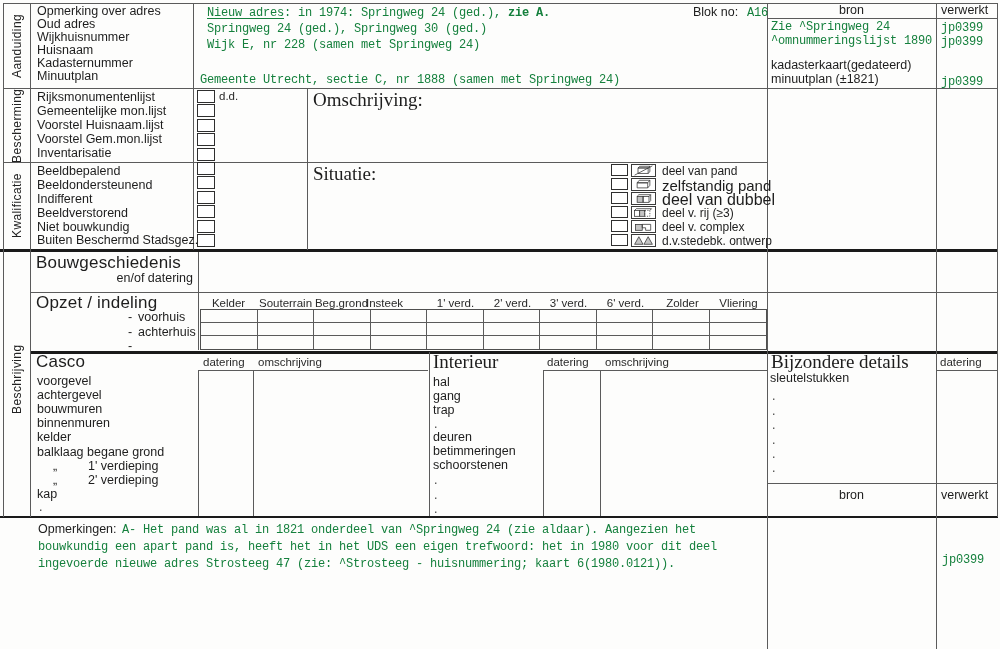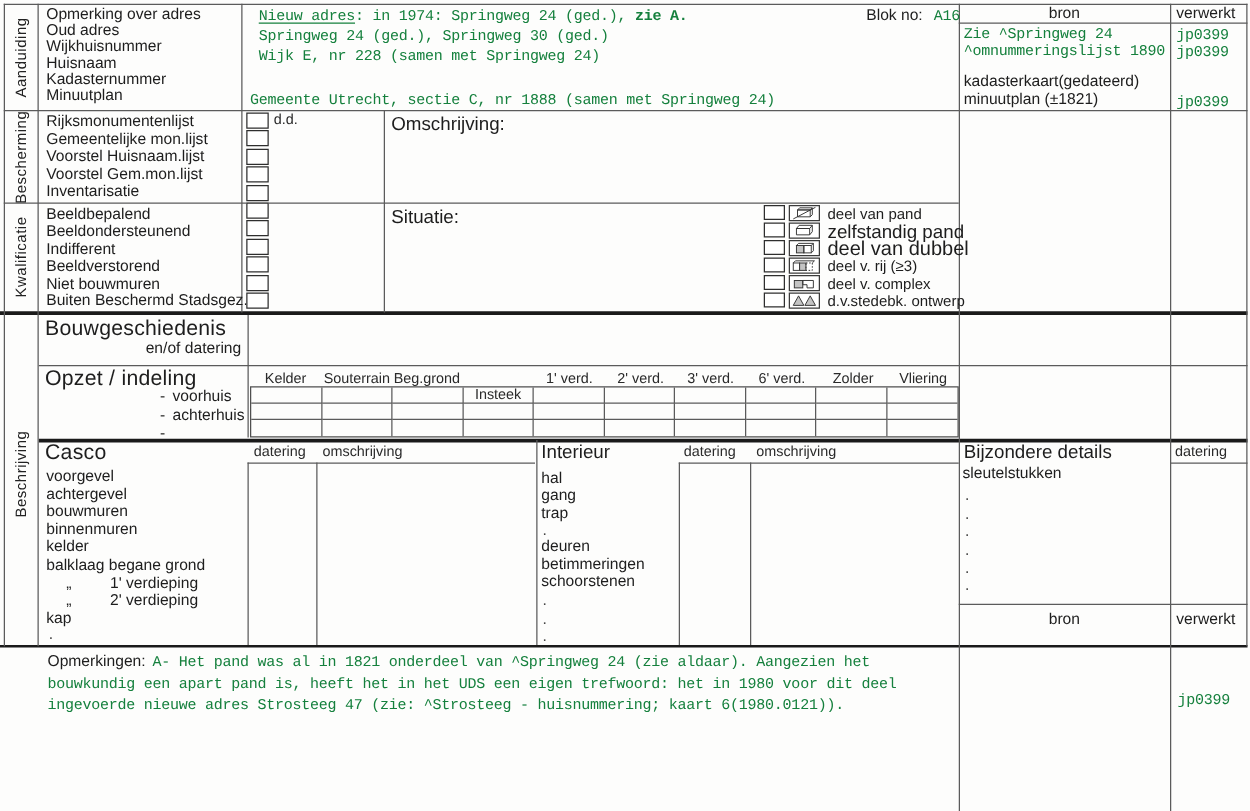--- a/index.html
+++ b/index.html
@@ -1,21 +1,21 @@
 <!DOCTYPE html>
 <html><head>
 <meta charset="utf-8">
 <style>
   html,body{margin:0;padding:0;background:#e8e8e6;}
   #page{position:relative;width:1000px;height:649px;background:#fdfdfc;overflow:hidden;
         font-family:"Liberation Sans",sans-serif;color:#1d1d1d;}
   .s{position:absolute;font-size:12.5px;line-height:13px;white-space:nowrap;color:#1d1d1d;}
   .sm{font-size:11.5px;line-height:12px;color:#2a2a2a;}
   .bg{font-size:17px;line-height:18px;letter-spacing:.2px;}
-  .bg2{font-size:15px;line-height:16px;}
+  .bg2{font-size:19px;line-height:16px;font-family:Liberation Serif, serif;}
   .m{font-family:"Liberation Mono","DejaVu Sans Mono",monospace;font-size:12px;line-height:14px;color:#15803d;letter-spacing:-.2px;}
   .hl{position:absolute;height:1px;background:#5b5b5b;}
   .hl2{position:absolute;height:3px;background:#1a1a1a;}
   .vl{position:absolute;width:1px;background:#5b5b5b;}
   .rot{position:absolute;left:3px;width:27px;display:flex;align-items:center;justify-content:center;
        writing-mode:vertical-rl;transform:rotate(180deg);font-size:12px;letter-spacing:.4px;color:#222;}
   .cb{position:absolute;width:18px;height:13px;border:1.4px solid #2e2e2e;background:#fff;box-sizing:border-box;}
   .cbs{position:absolute;width:17px;height:12px;border:1.3px solid #2e2e2e;background:#fff;box-sizing:border-box;}
   .icb{position:absolute;width:25px;height:13px;border:1px solid #3a3a3a;box-sizing:border-box;background:#fff;}
   .icb svg{display:block;width:100%;height:100%;}
@@ -109,21 +109,21 @@
   <span class="cb" style="left:197px;top:148px;"></span>
 
   <div class="s sm" style="left:219px;top:90px;">d.d.</div>
   <div class="s bg2" style="left:313px;top:92px;">Omschrijving:</div>
   <div class="field" style="left:308px;top:108px;width:458px;height:52px;"></div>
 
   <div class="s" style="left:37px;top:165px;">Beeldbepalend</div>
   <div class="s" style="left:37px;top:179px;">Beeldondersteunend</div>
   <div class="s" style="left:37px;top:193px;">Indifferent</div>
   <div class="s" style="left:37px;top:207px;">Beeldverstorend</div>
-  <div class="s" style="left:37px;top:221px;">Niet bouwmuren</div>
+  <div class="s" style="left:37px;top:221px;">Niet bouwkundig</div>
   <div class="s" style="left:37px;top:234px;">Buiten Beschermd Stadsgez.</div>
 
   <span class="cb" style="left:197px;top:162px;"></span>
   <span class="cb" style="left:197px;top:176px;"></span>
   <span class="cb" style="left:197px;top:191px;"></span>
   <span class="cb" style="left:197px;top:205px;"></span>
   <span class="cb" style="left:197px;top:220px;"></span>
   <span class="cb" style="left:197px;top:234px;"></span>
 
   <div class="s bg2" style="left:313px;top:166px;">Situatie:</div>
@@ -186,21 +186,21 @@
   <div class="s" style="left:662px;top:235px;font-size:12px;">d.v.stedebk. ontwerp</div>
 
   <div class="s bg" style="left:36px;top:254px;">Bouwgeschiedenis</div>
   <div class="s ra" style="left:60px;top:272px;width:133px;">en/of datering</div>
   <div class="field" style="left:200px;top:252px;width:565px;height:38px;"></div>
 
   <div class="s bg" style="left:36px;top:294px;">Opzet / indeling</div>
   <div class="s sm ctr" style="left:200px;top:297px;width:57px;">Kelder</div>
   <div class="s sm ctr" style="left:257px;top:297px;width:57px;text-align:center;">Souterrain</div>
   <div class="s sm ctr" style="left:313px;top:297px;width:57px;">Beg.grond</div>
-  <div class="s sm ctr" style="left:370px;top:297px;width:57px;margin-top:13px;">Insteek</div>
+  <div class="s sm ctr" style="left:356px;top:297px;width:57px;">Insteek</div>
   <div class="s sm ctr" style="left:427px;top:297px;width:57px;">1' verd.</div>
   <div class="s sm ctr" style="left:484px;top:297px;width:57px;">2' verd.</div>
   <div class="s sm ctr" style="left:540px;top:297px;width:57px;">3' verd.</div>
   <div class="s sm ctr" style="left:597px;top:297px;width:57px;">6' verd.</div>
   <div class="s sm ctr" style="left:654px;top:297px;width:57px;">Zolder</div>
   <div class="s sm ctr" style="left:710px;top:297px;width:57px;">Vliering</div>
 
   <div class="s" style="left:128px;top:311px;">-</div>
   <div class="s" style="left:138px;top:311px;">voorhuis</div>
   <div class="s" style="left:128px;top:326px;">-</div>

